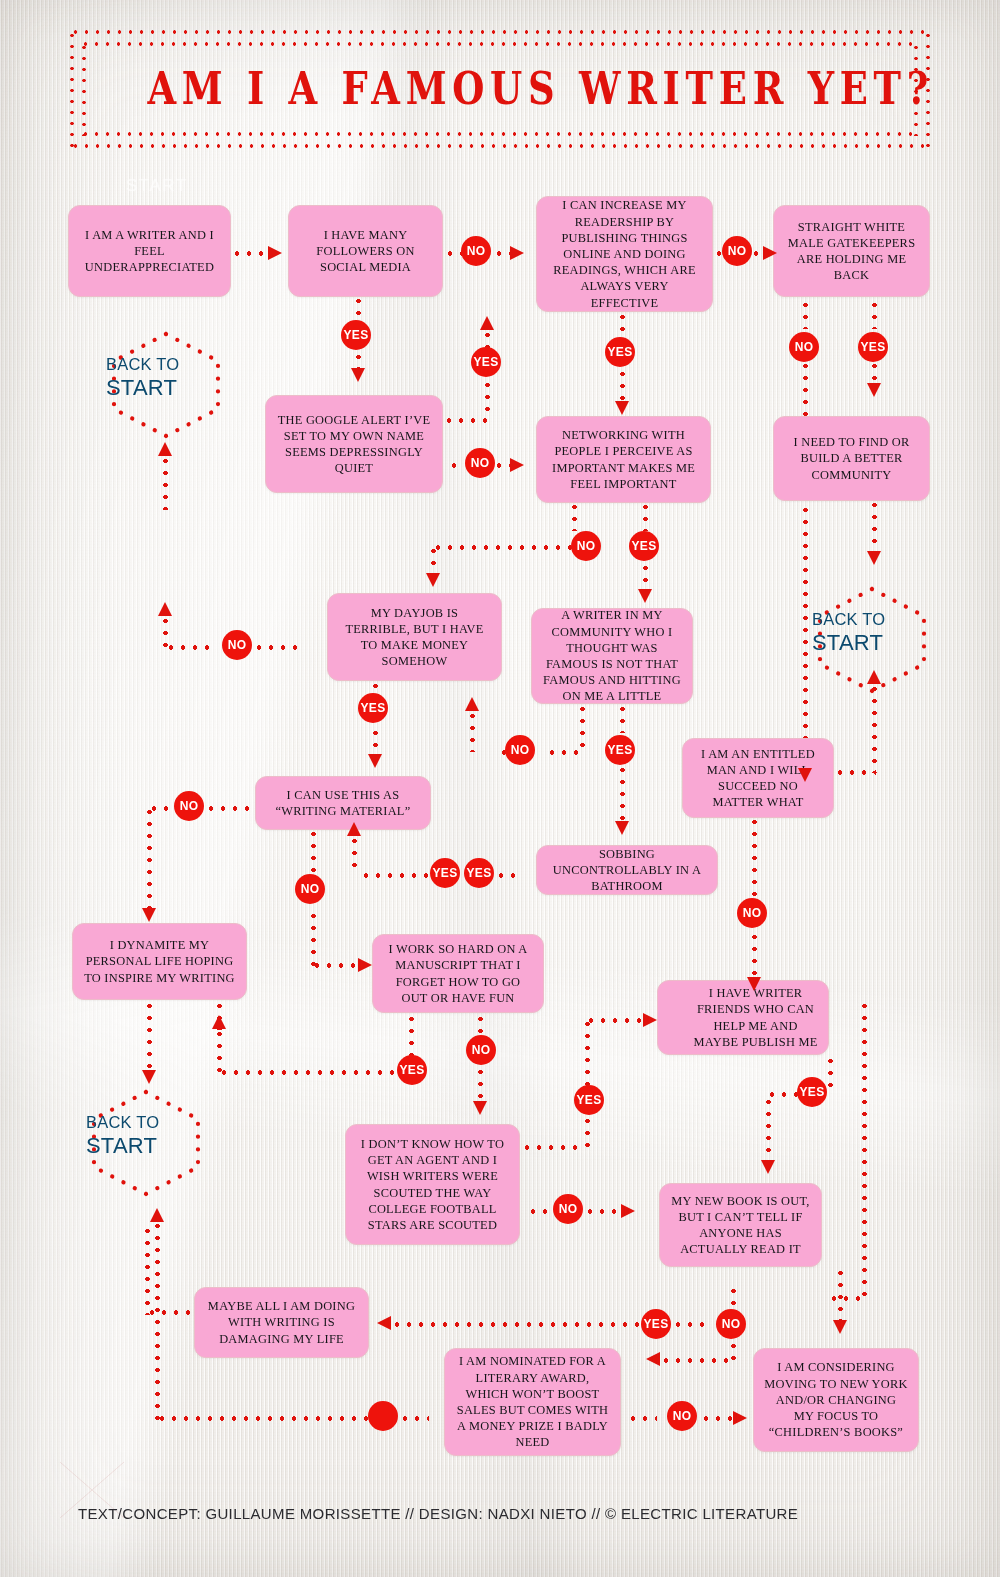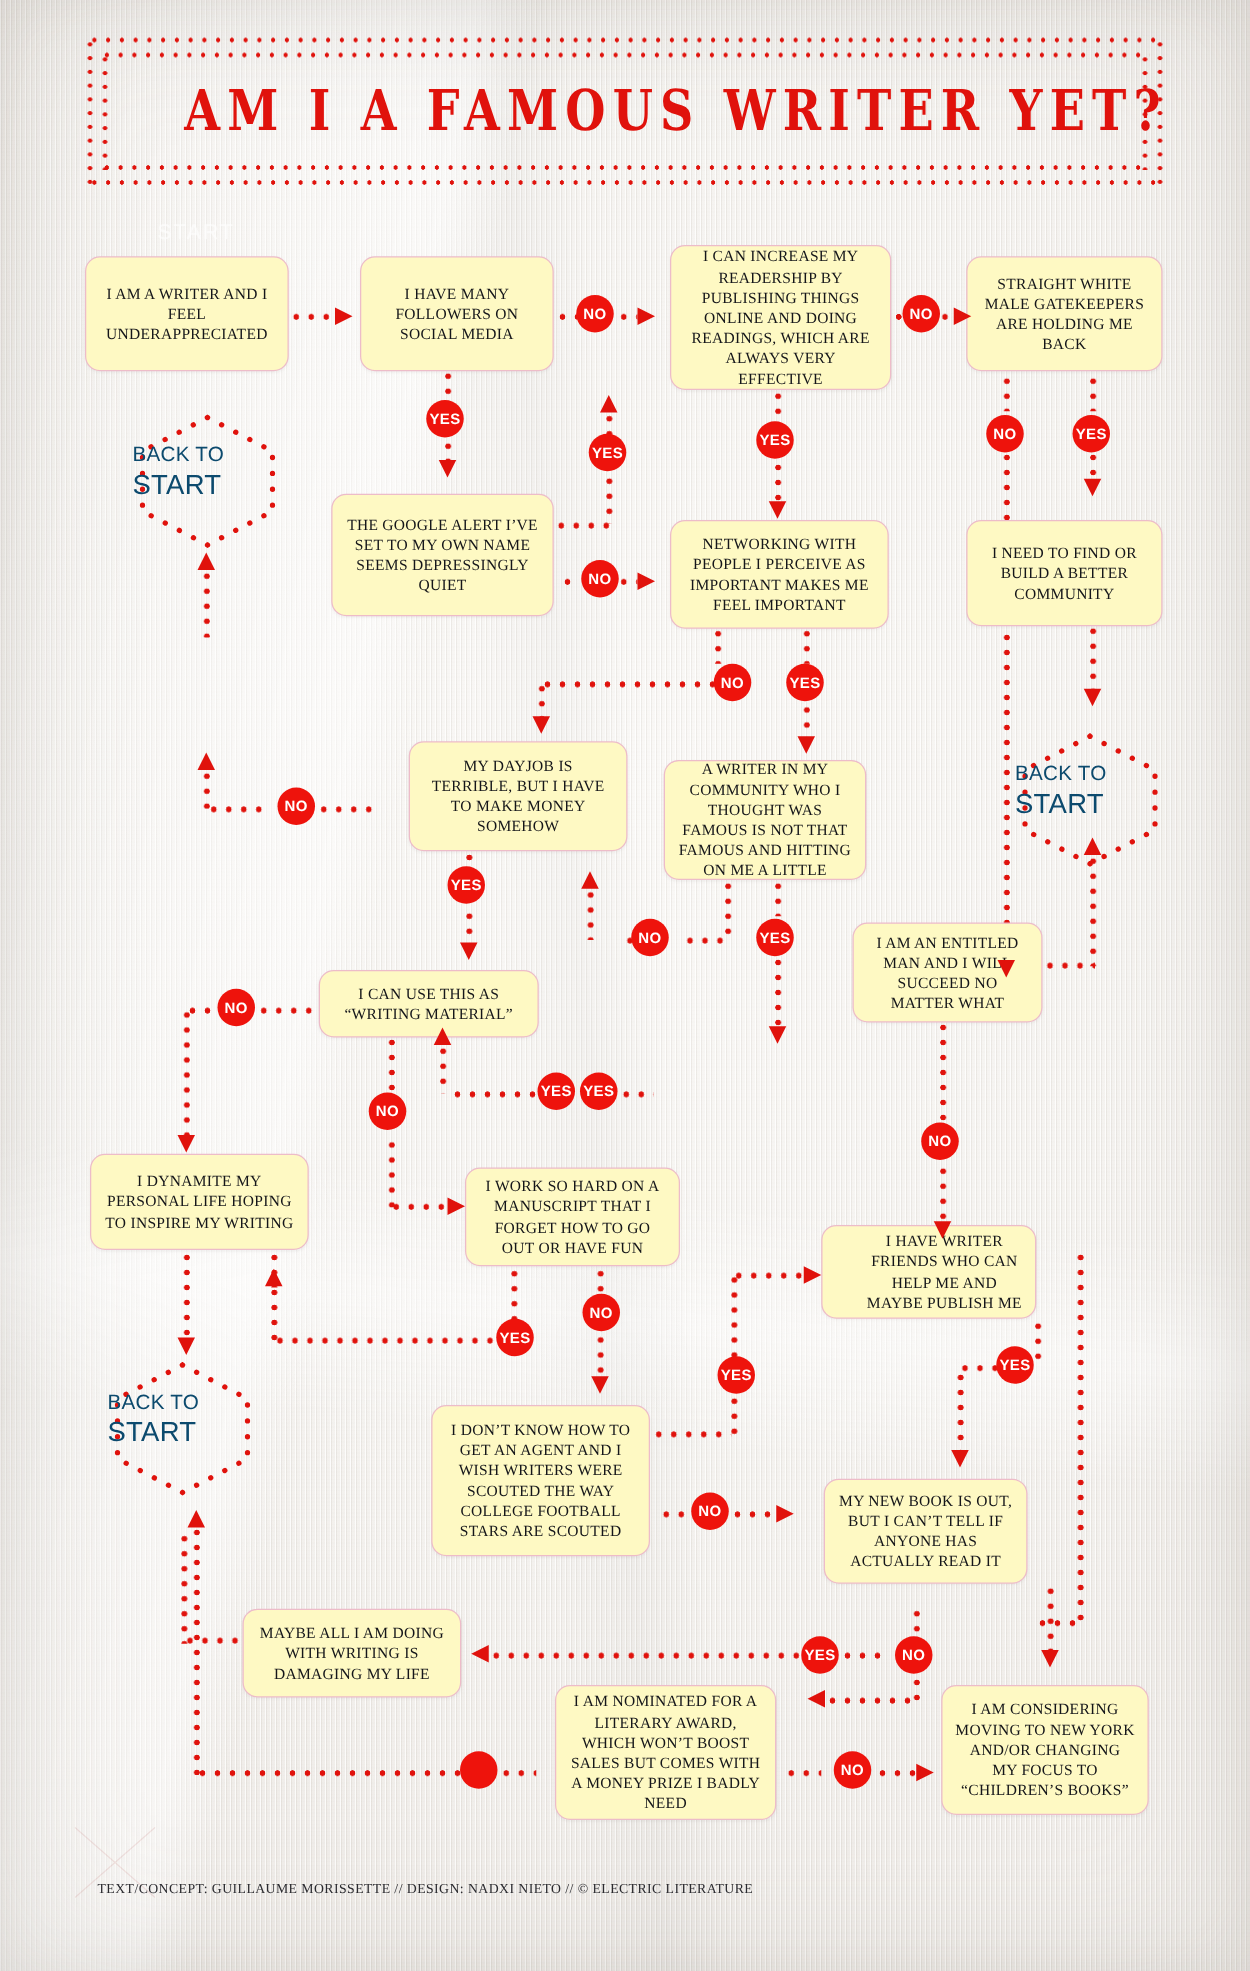--- a/index.html
+++ b/index.html
@@ -43,21 +43,21 @@
     position:absolute;left:0;right:0;top:32px;text-align:center;
     color:#e0120c;font-family:"DejaVu Serif", serif;
     font-size:45px;letter-spacing:7px;font-weight:700;
     transform:scaleX(.82);transform-origin:center;
     white-space:nowrap;
   }
 
   
   .box{
     position:absolute;
-    background:#fef9c3;
+    background:#f9a8d4;
     border:1px solid #edbcc9;
     border-radius:12px;
     display:flex;align-items:center;justify-content:center;
     text-align:center;
     color:#15161a;
     font-family:"Liberation Serif", serif;
     font-size:12.4px;line-height:16.2px;
     letter-spacing:.25px;
     padding:6px 10px;
     box-sizing:border-box;
@@ -104,22 +104,22 @@
   
   .ar{position:absolute;width:0;height:0;z-index:5;}
   .ar-r{border-top:7px solid transparent;border-bottom:7px solid transparent;border-left:14px solid #e0120c;}
   .ar-l{border-top:7px solid transparent;border-bottom:7px solid transparent;border-right:14px solid #e0120c;}
   .ar-d{border-left:7px solid transparent;border-right:7px solid transparent;border-top:14px solid #e0120c;}
   .ar-u{border-left:7px solid transparent;border-right:7px solid transparent;border-bottom:14px solid #e0120c;}
 
   
   .footer{
     position:absolute;left:78px;top:1505px;
-    color:#2b2b30;font-family:Liberation Serif, serif;
-    font-size:11px;letter-spacing:.35px;
+    color:#2b2b30;font-family:Liberation Sans, sans-serif;
+    font-size:15px;letter-spacing:.35px;
   }
   .wm{position:absolute;left:58px;top:1460px;width:68px;height:60px;opacity:.16;pointer-events:none;}
 </style>
 </head>
 <body>
 
 <div id="stage">
 
   <div class="paper"></div>
   <div class="paper2"></div>
@@ -386,20 +386,23 @@
     </div>
 
   <div class="box" style="left:682px;top:738px;width:152px;height:80px;">
     <span>I AM AN ENTITLED MAN AND I WILL SUCCEED NO MATTER WHAT</span>
     </div>
 
   <div class="box" style="left:255px;top:776px;width:176px;height:54px;">
     <span>I CAN USE THIS AS “WRITING MATERIAL”</span>
     </div>
 
+  <div class="box" style="left:536px;top:845px;width:182px;height:50px;">
+    <span>SOBBING UNCONTROLLABLY IN A BATHROOM</span>
+    </div>
 
   <div class="box" style="left:72px;top:923px;width:175px;height:77px;">
     <span>I DYNAMITE MY PERSONAL LIFE HOPING TO INSPIRE MY WRITING</span>
     </div>
 
   <div class="box" style="left:372px;top:934px;width:172px;height:79px;">
     <span>I WORK SO HARD ON A MANUSCRIPT THAT I FORGET HOW TO GO OUT OR HAVE FUN</span>
     </div>
 
   <div class="box" style="left:657px;top:980px;width:172px;height:75px;padding-left:35px;">

